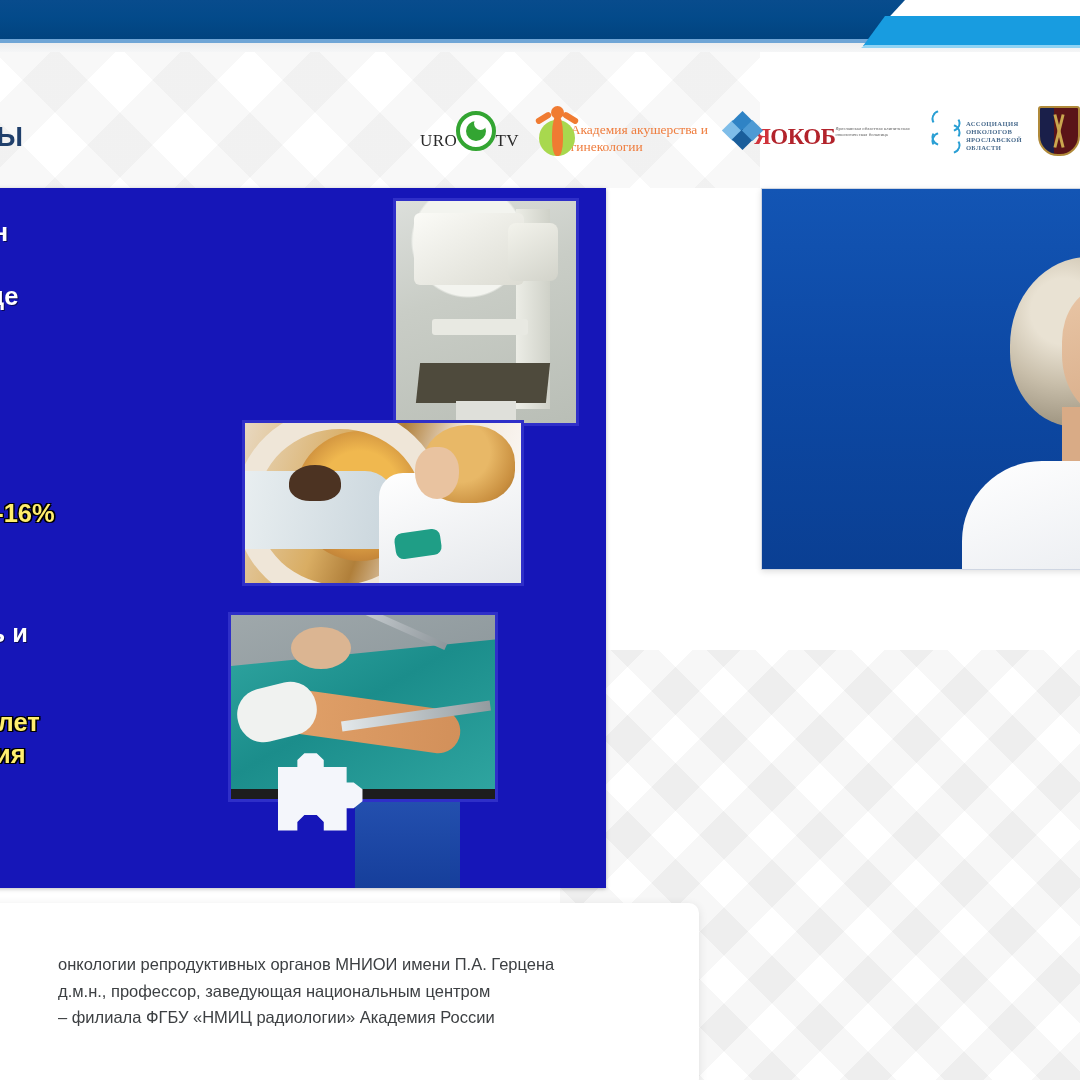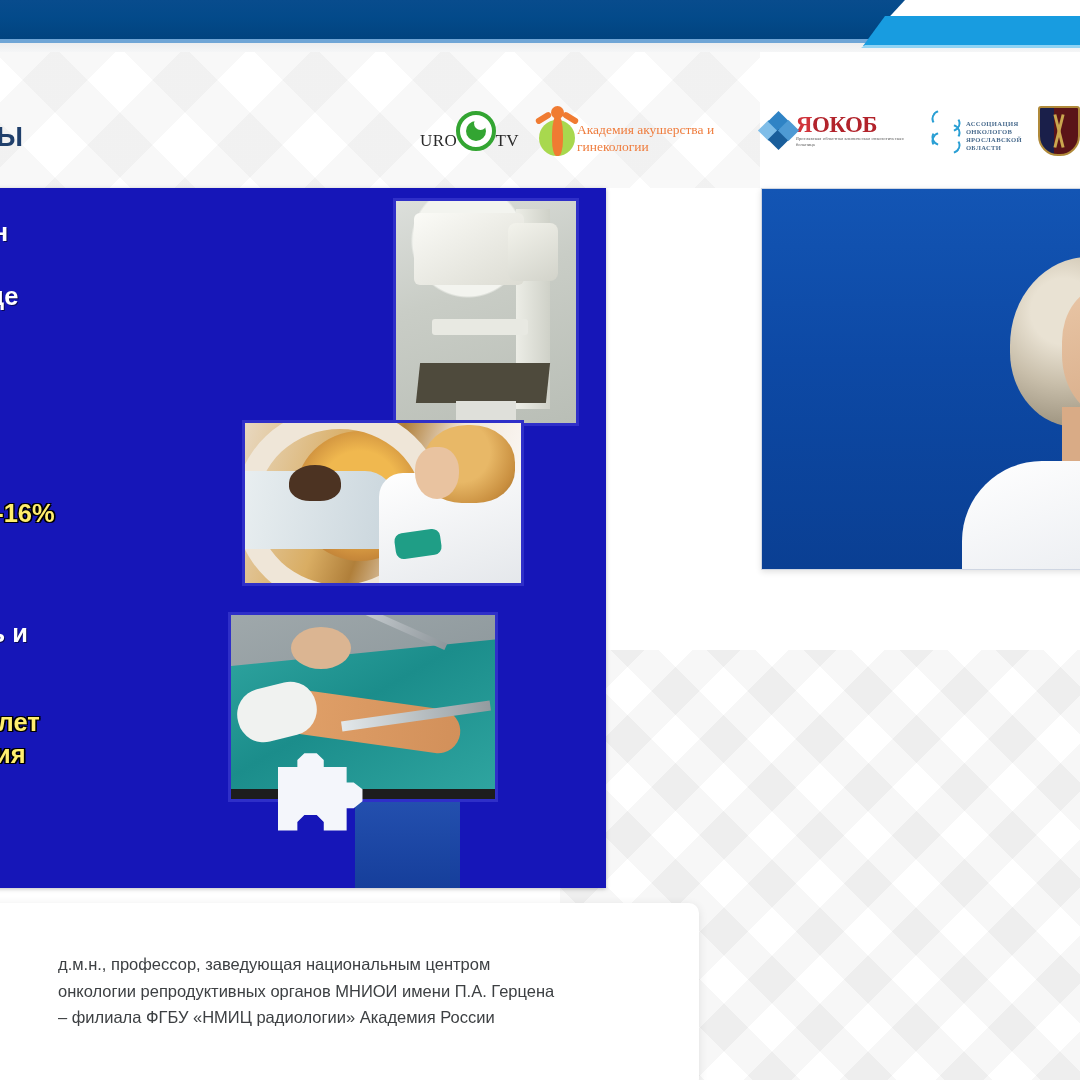--- a/index.html
+++ b/index.html
@@ -116,21 +116,21 @@
   }
 
   
   .yaokob{ gap:3px; }
   .yaokob .diamonds{ position:relative; width:34px; height:34px; }
   .yaokob .d{ position:absolute; width:15px; height:15px; background:#2f83c5; transform:rotate(45deg); }
   .yaokob .d1{ left:0; top:9px; background:#7fbde8;}
   .yaokob .d2{ left:10px; top:0px; background:#2f83c5;}
   .yaokob .d3{ left:10px; top:18px; background:#1a5e9b;}
   .yaokob .d4{ left:20px; top:9px; background:#4e9ad4;}
-  .yaokob .wordblock{ display:flex; flex-direction:column; }
+  .yaokob .wordblock{ display:flex; flex-direction:row; }
   .yaokob .word{
     font-size:23px; font-weight:800; color:#b2232b; letter-spacing:-.5px; line-height:.95;
   }
   .yaokob .word .ya{ color:#d0333b; }
   .yaokob .sub{ font-size:4.6px; color:#5a5a5a; letter-spacing:.1px; line-height:1.35; }
 
   
   .assoc{ gap:5px; }
   .assoc .helix{ width:30px; height:40px; position:relative; }
   .assoc .helix span{
@@ -478,17 +478,17 @@
 
 <div id="video-panel">
   <div id="speaker-hair"></div>
   <div id="speaker-face"></div>
   <div id="speaker-neck"></div>
   <div id="speaker-shoulders"></div>
 </div>
 
 <div id="caption-card">
   <div id="caption-text">
+    <div>онкологии репродуктивных органов МНИОИ имени П.А. Герцена</div>
     <div>д.м.н., профессор, заведующая национальным центром</div>
-    <div>онкологии репродуктивных органов МНИОИ имени П.А. Герцена</div>
     <div>– филиала ФГБУ «НМИЦ радиологии» Академия России</div>
   </div>
 </div>
 
 </body></html>

